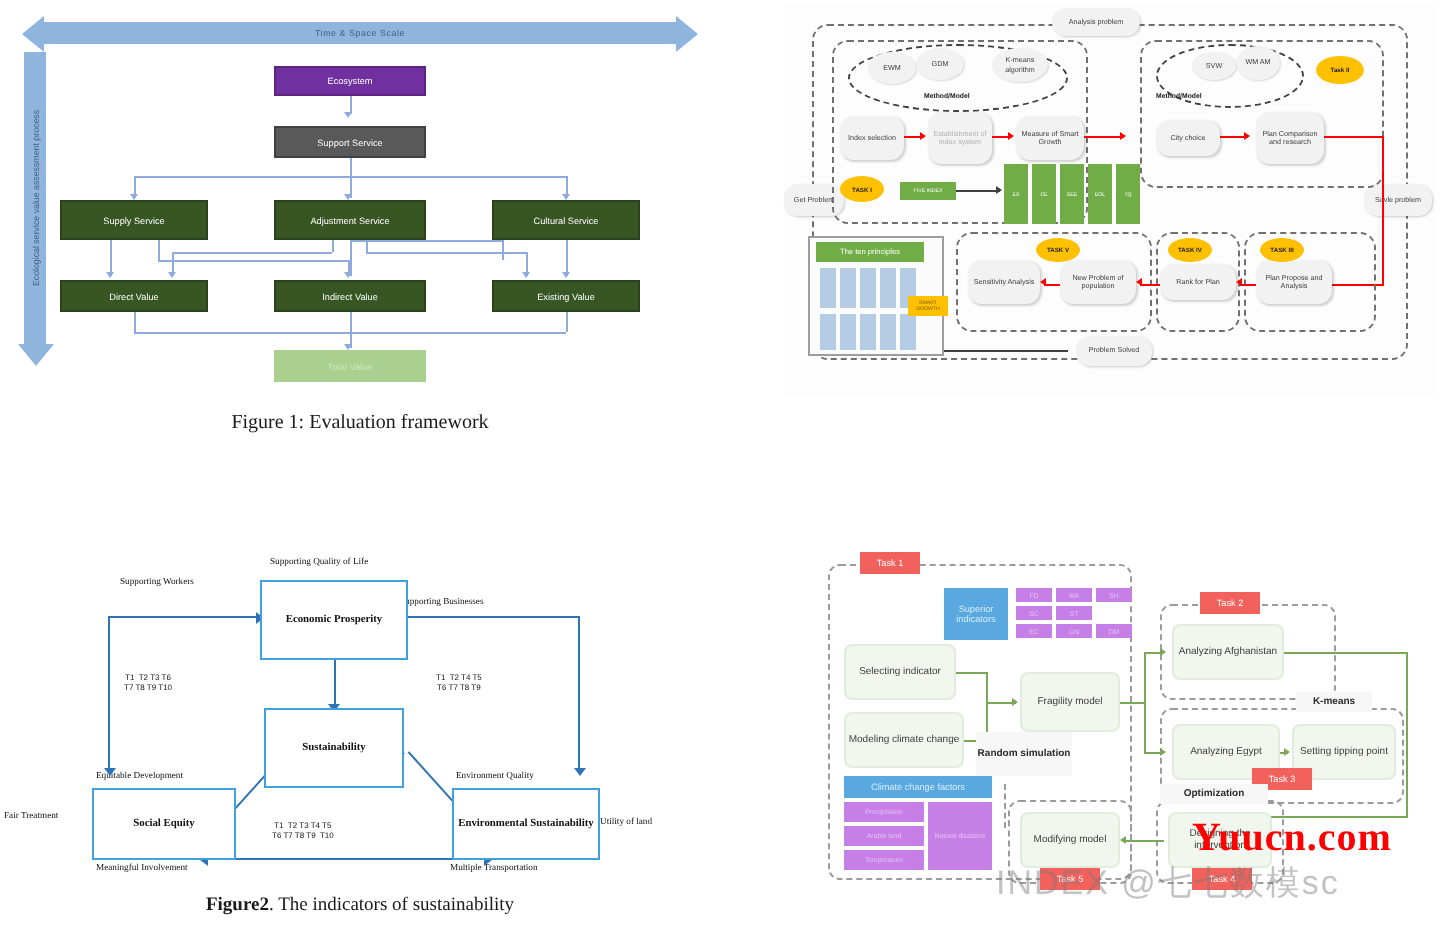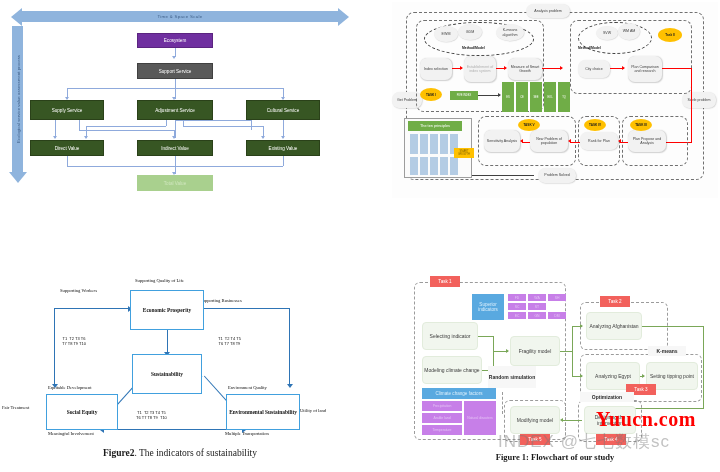--- a/index.html
+++ b/index.html
@@ -211,20 +211,21 @@
       </div>
       <div class="box b-green" style="left:246px;top:140px;width:74px;height:16px;">
         <span>Existing Value</span>
       </div>
 
       <div class="box b-lgreen" style="left:137px;top:175px;width:76px;height:16px;">
         <span>Total Value</span>
       </div>
     </div>
 
+    <div class="fig-cap" style="top:206px;font-size:10px;">Figure 1: Evaluation framework</div>
   </div>
 
   <div class="quad" id="fig2">
     <div class="canvas">
 
       <div class="dash rounded" style="left:14px;top:10px;width:298px;height:168px;"></div>
 
       <div class="pill sm" style="left:134px;top:2px;width:44px;height:14px;">
         <span>Analysis problem</span>
       </div>
@@ -569,16 +570,15 @@
         <span>Task 5</span>
       </div>
       <div class="gln h" style="left:170px;top:150px;width:20px;"></div>
       <div class="gar" style="left:168px;top:148px;transform:rotate(180deg);"></div>
       <div class="gln v" style="left:110px;top:122px;height:22px;border-left:.8px dashed #9b9b9b;background:none;"></div>
 
       <div class="wm1" style="left:172px;top:138px;">Yuucn.com</div>
       <div class="wm2" style="left:106px;top:160px;">INDEX @七七数模sc</div>
     </div>
 
-    <div class="fig-cap" style="top:182px;font-size:8.5px;font-weight:bold;">Figure 1: Flowchart of our study</div>
   </div>
 
 </div>
 
 </body></html>

